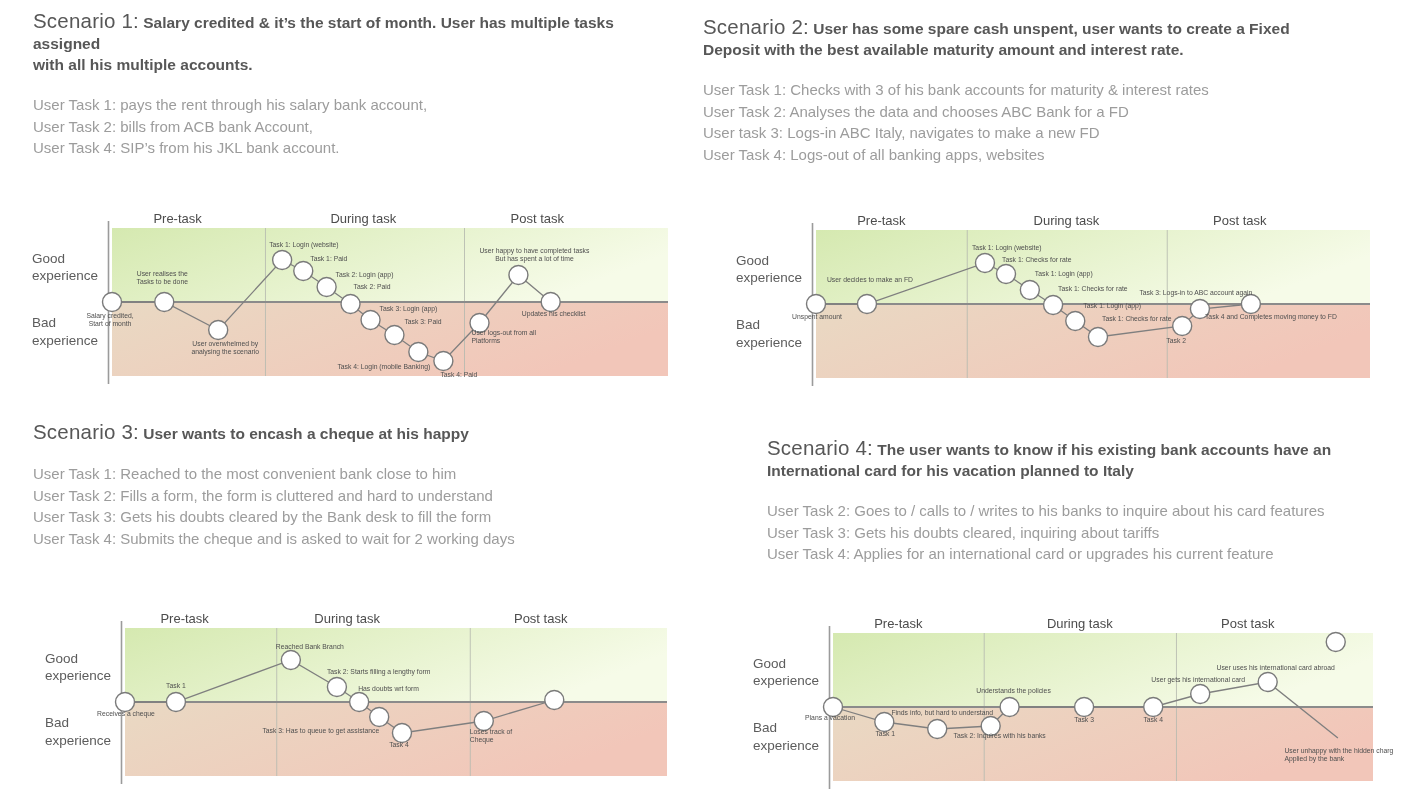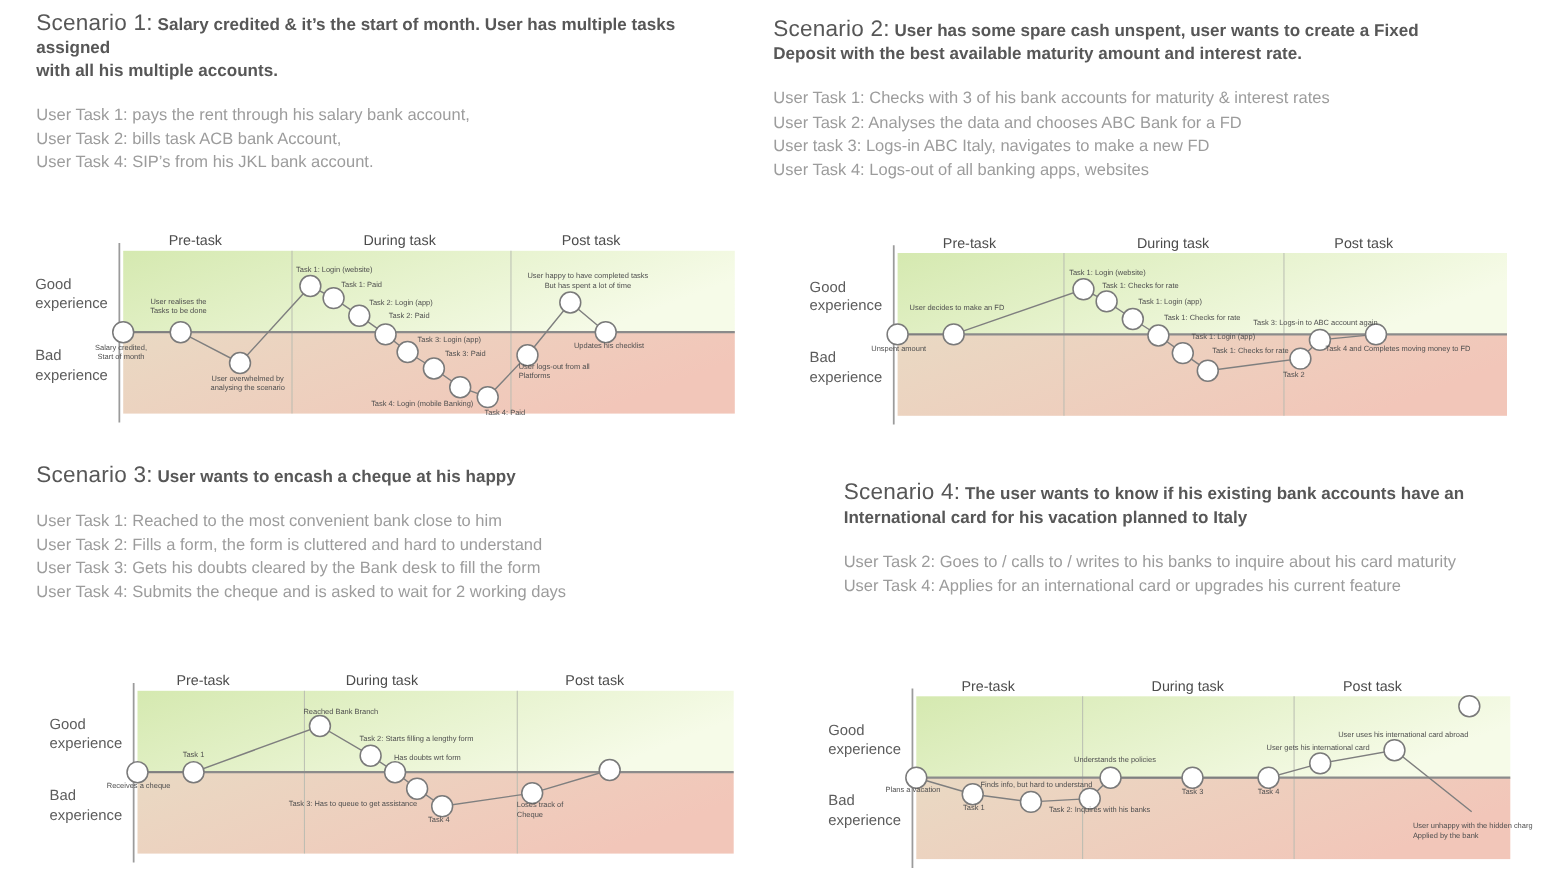--- a/index.html
+++ b/index.html
@@ -22,21 +22,21 @@
 <body>
 
 <div class="textblock" style="left:33px;top:10px;width:600px">
   <div class="title">
     <span class="scenario-label">Scenario 1:</span>
     <span class="summary">Salary credited &amp; it’s the start of month. User has multiple tasks assigned
 with all his multiple accounts.</span>
   </div>
   <div class="tasks">
       <div class="task-item">User Task 1: pays the rent through his salary bank account,</div>
-      <div class="task-item">User Task 2: bills task ACB bank Account,</div>
+      <div class="task-item">User Task 2: bills from ACB bank Account,</div>
       <div class="task-item">User Task 4: SIP’s from his JKL bank account.</div>
     </div>
 </div>
 
 <div class="textblock" style="left:703px;top:16px;width:620px">
   <div class="title">
     <span class="scenario-label">Scenario 2:</span>
     <span class="summary">User has some spare cash unspent, user wants to create a Fixed
 Deposit with the best available maturity amount and interest rate.</span>
   </div>
@@ -61,21 +61,22 @@
     </div>
 </div>
 
 <div class="textblock" style="left:767px;top:437px;width:620px">
   <div class="title">
     <span class="scenario-label">Scenario 4:</span>
     <span class="summary">The user wants to know if his existing bank accounts have an
 International card for his vacation planned to Italy</span>
   </div>
   <div class="tasks">
-      <div class="task-item">User Task 2: Goes to / calls to / writes to his banks to inquire about his card maturity</div>
+      <div class="task-item">User Task 2: Goes to / calls to / writes to his banks to inquire about his card features</div>
+      <div class="task-item">User Task 3: Gets his doubts cleared, inquiring about tariffs</div>
       <div class="task-item">User Task 4: Applies for an international card or upgrades his current feature</div>
     </div>
 </div>
 
 <svg class="journey" style="left:12px;top:210px" width="660" height="178" viewBox="0 0 660 178">
     <defs>
       <linearGradient id="gg0" x1="0" y1="0" x2="1" y2="0.35">
         <stop offset="0%" stop-color="#d5e9b0"></stop>
         <stop offset="100%" stop-color="#f6fbe8"></stop>
       </linearGradient>

